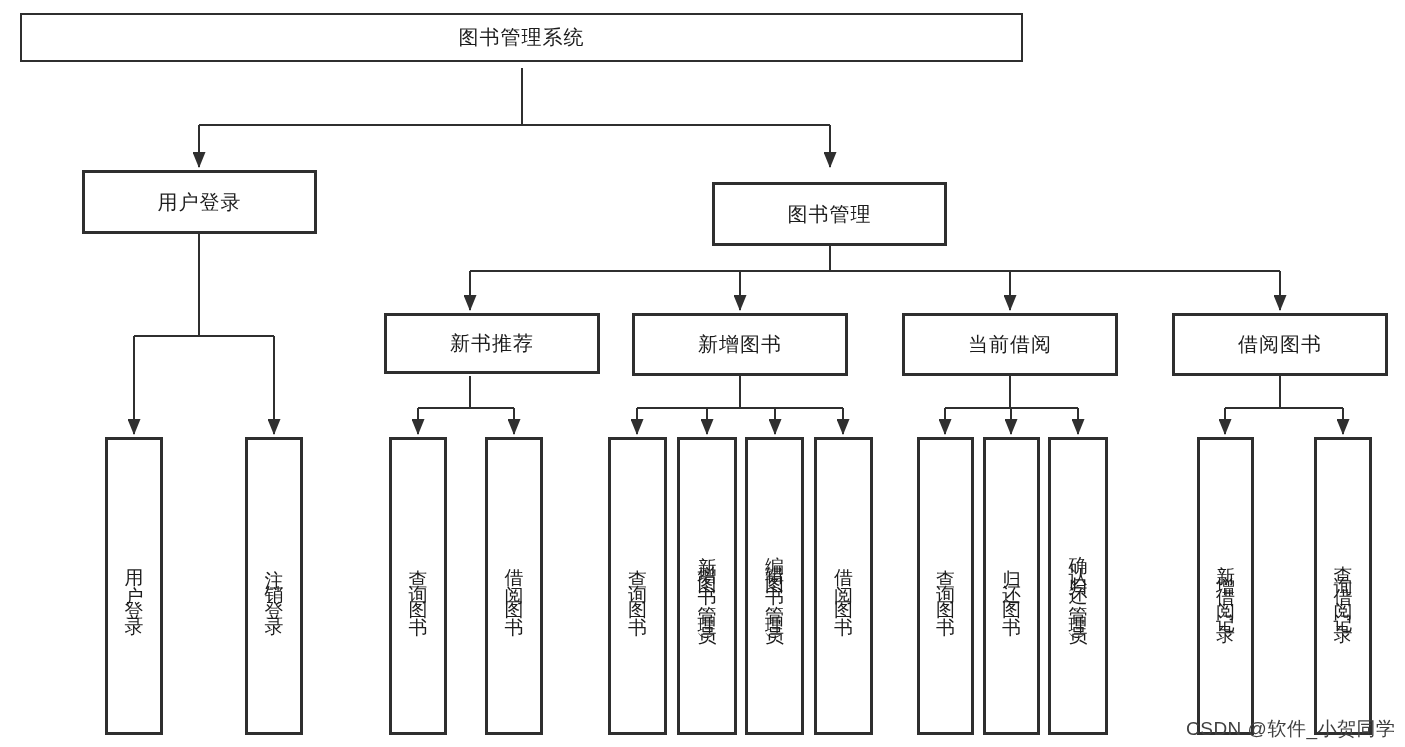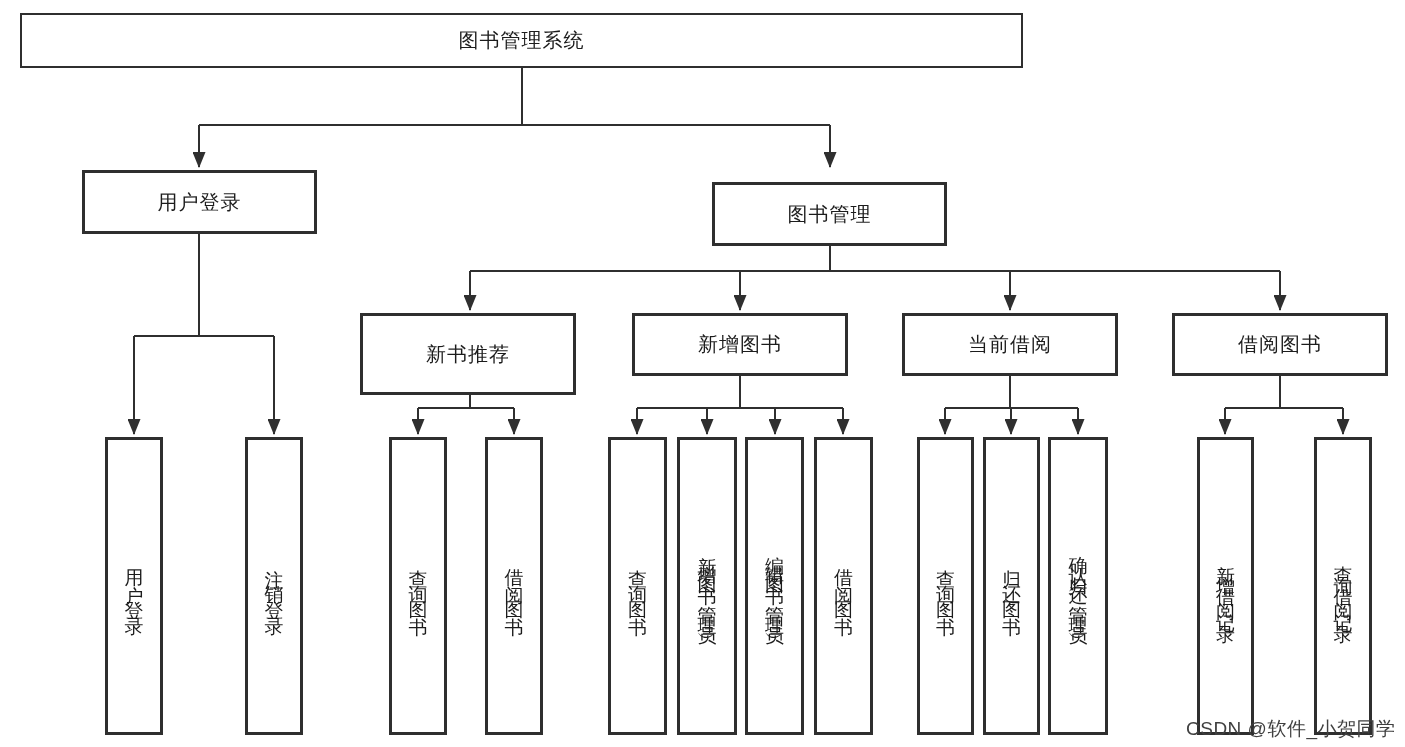--- a/index.html
+++ b/index.html
@@ -95,32 +95,32 @@
     <line x1="945" y1="408" x2="945" y2="434" marker-end="url(#arrow)"></line>
     <line x1="1011" y1="408" x2="1011" y2="434" marker-end="url(#arrow)"></line>
     <line x1="1078" y1="408" x2="1078" y2="434" marker-end="url(#arrow)"></line>
 
     <line x1="1280" y1="376" x2="1280" y2="408"></line>
     <line x1="1225" y1="408" x2="1343" y2="408"></line>
     <line x1="1225" y1="408" x2="1225" y2="434" marker-end="url(#arrow)"></line>
     <line x1="1343" y1="408" x2="1343" y2="434" marker-end="url(#arrow)"></line>
   </svg>
 
-  <div class="node root" style="left:20px; top:13px; width:1003px; height:55px;">
+  <div class="node root" style="left:20px; top:13px; width:1003px; height:49px;">
     <span class="hlabel">图书管理系统</span>
   </div>
 
   <div class="node" style="left:82px; top:170px; width:235px; height:64px;">
     <span class="hlabel">用户登录</span>
   </div>
   <div class="node" style="left:712px; top:170px; width:235px; height:64px;margin-top:12px;">
     <span class="hlabel">图书管理</span>
   </div>
 
-  <div class="node" style="left:360px; top:313px; width:216px; height:82px;">
+  <div class="node" style="left:384px; top:313px; width:216px; height:61px;">
     <span class="hlabel">新书推荐</span>
   </div>
   <div class="node" style="left:632px; top:313px; width:216px; height:63px;">
     <span class="hlabel">新增图书</span>
   </div>
   <div class="node" style="left:902px; top:313px; width:216px; height:63px;">
     <span class="hlabel">当前借阅</span>
   </div>
   <div class="node" style="left:1172px; top:313px; width:216px; height:63px;">
     <span class="hlabel">借阅图书</span>

